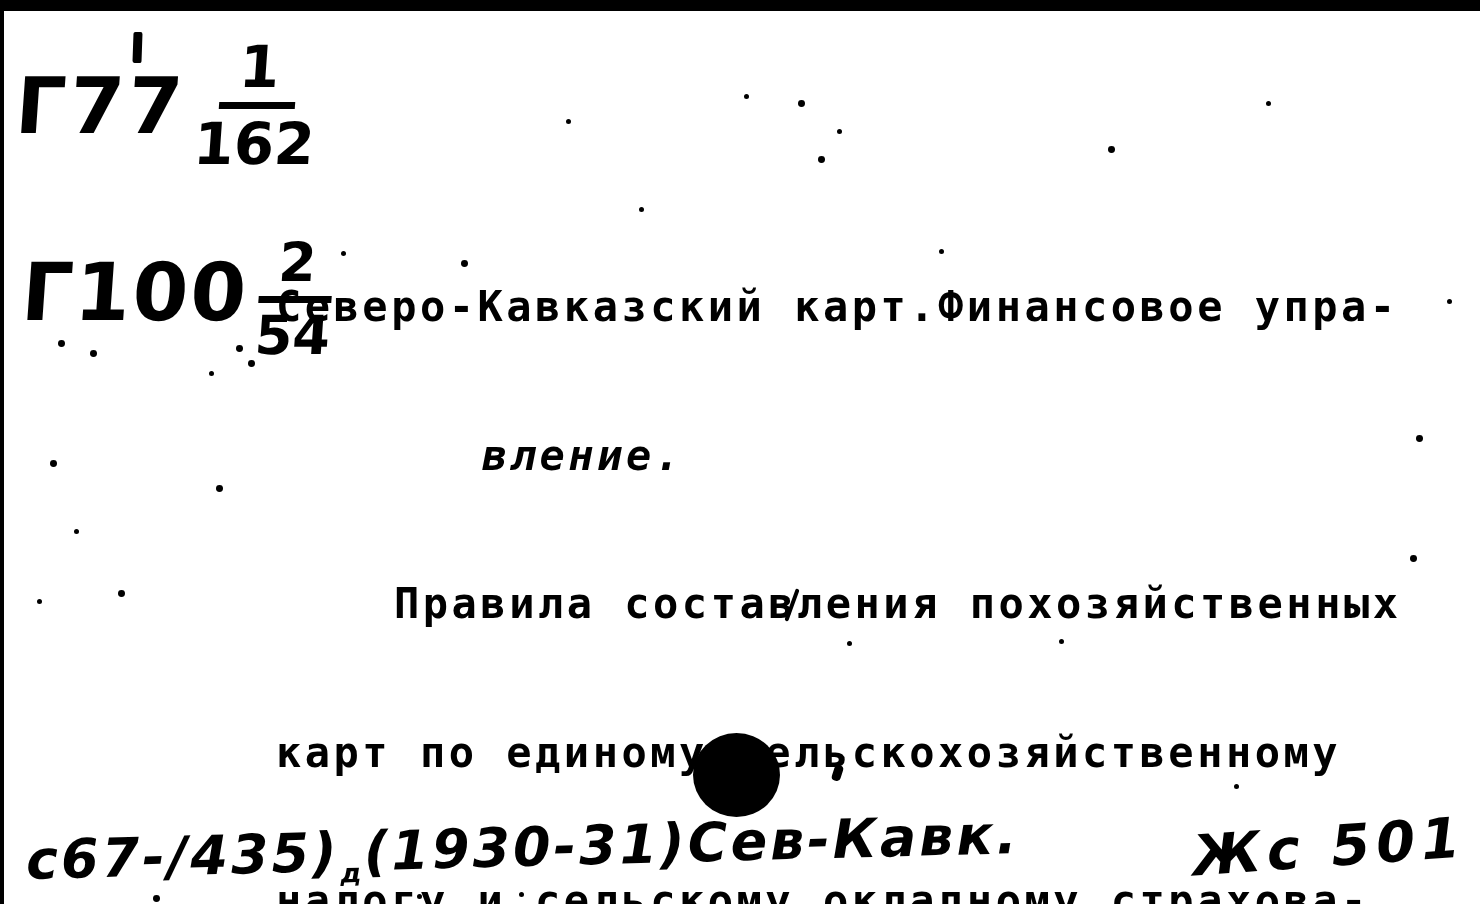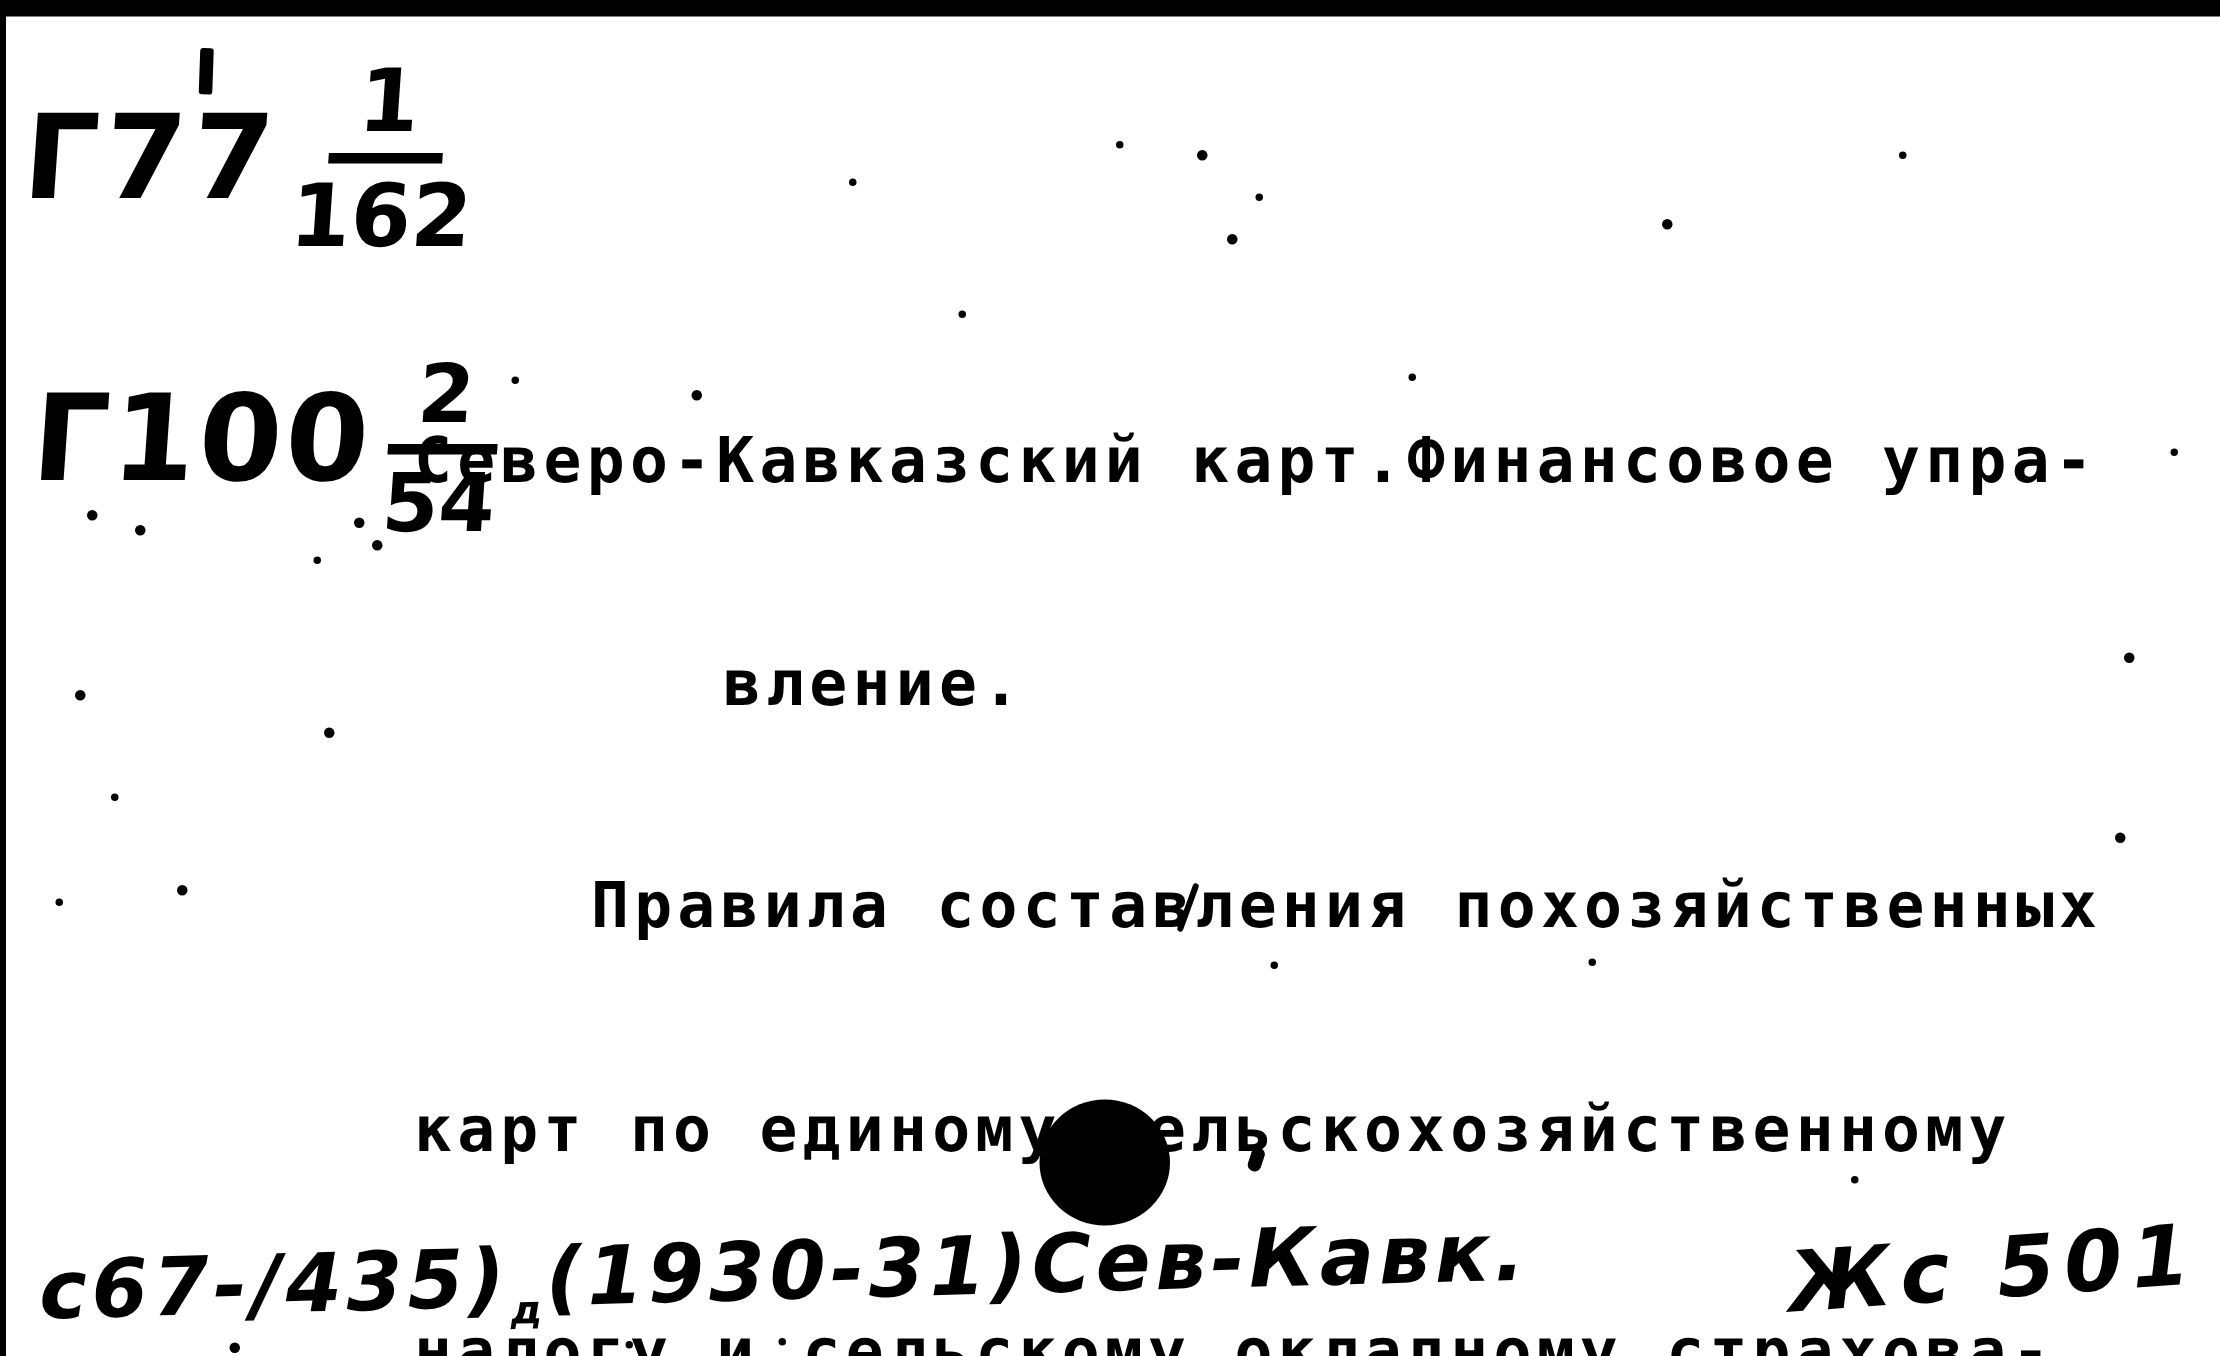--- a/index.html
+++ b/index.html
@@ -31,21 +31,21 @@
   .cn2 .frac{font-size:54px;margin-top:14px;}
 
   
   .typed-block{
     position:absolute;left:276px;top:183px;
     font-family:"DejaVu Sans Mono","Liberation Mono",monospace;
     font-weight:bold;font-size:42px;line-height:49.5px;
     letter-spacing:3.5px;white-space:pre;color:#000;
   }
   .typed-line{height:49.5px;}
-  .ind-a{padding-left:206px;}
+  .ind-a{padding-left:206px;font-style:italic;}
   .ind-b{padding-left:118px;text-align:center;}
 
   
   .stray-tick{position:absolute;left:790px;top:588px;width:4px;height:34px;background:#000;transform:rotate(20deg);border-radius:2px;}
 
   
   .ink-blot{position:absolute;left:693px;top:733px;width:87px;height:84px;background:#000;border-radius:50%;}
   .ink-blot-tail{position:absolute;left:833px;top:765px;width:9px;height:16px;background:#000;border-radius:4px;transform:rotate(18deg);}
 
   

